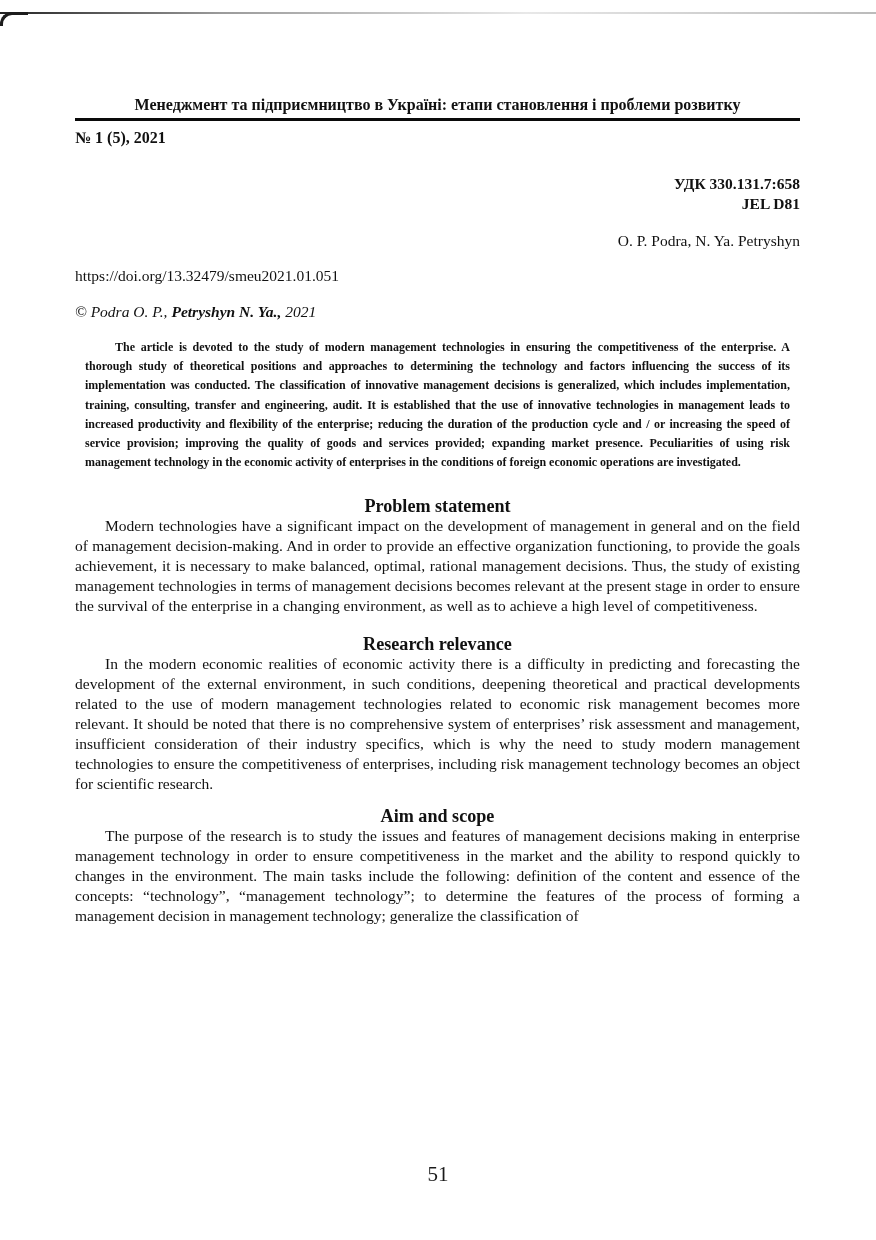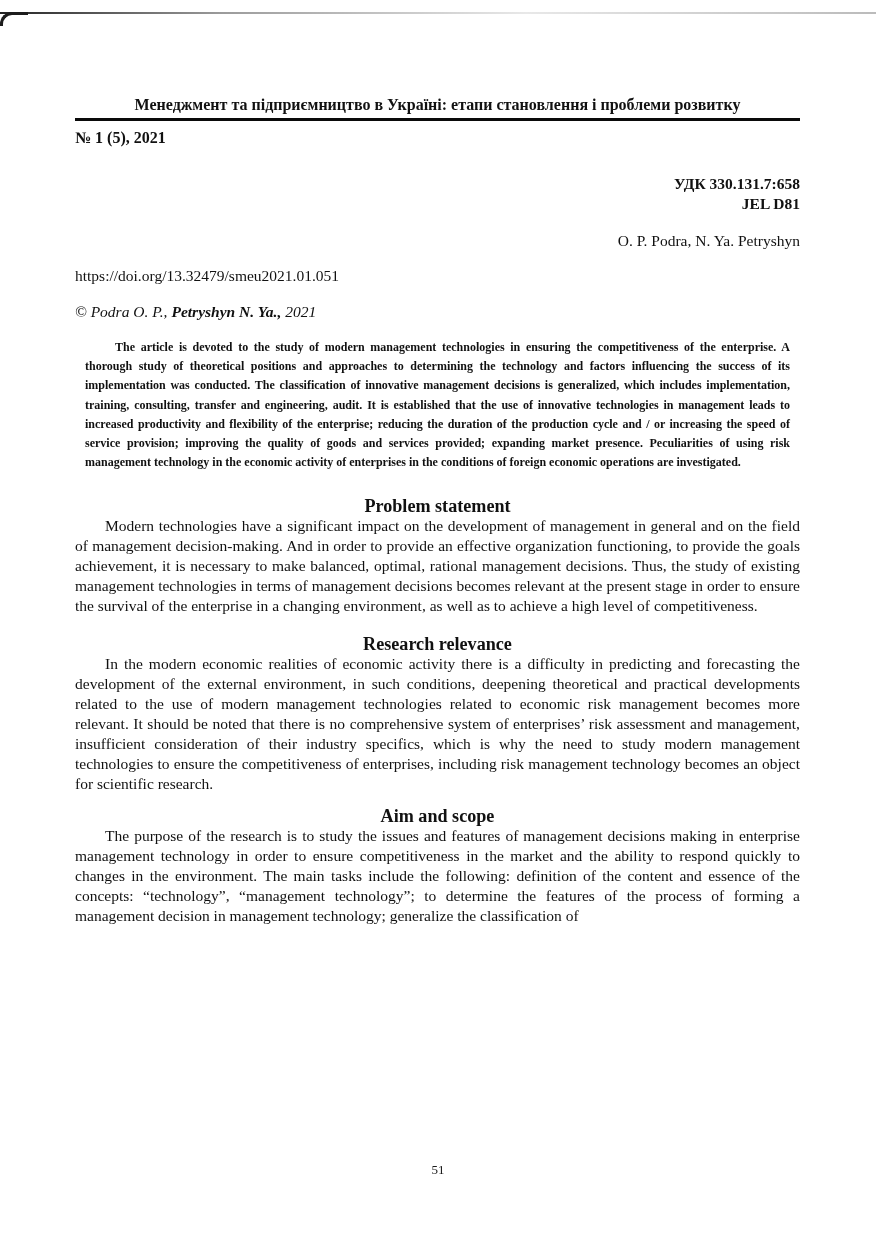--- a/index.html
+++ b/index.html
@@ -90,21 +90,21 @@
   .section-para {
     margin: 0;
     text-align: justify;
     text-indent: 30px;
     line-height: 20px;
   }
   .page-number {
     position: absolute;
     top: 1150px; left: 0; right: 0;
     text-align: center;
-    font-size: 13px;
+    font-size: 21px;
     color: #1a1a1a;
   }
   .repository-line {
     position: absolute;
     top: 1197px; left: 16px; right: 0;
     text-align: center;
     font-family: "Liberation Sans", "DejaVu Sans", sans-serif;
     font-size: 15.5px;
     color: #9b9b9b;
   }

